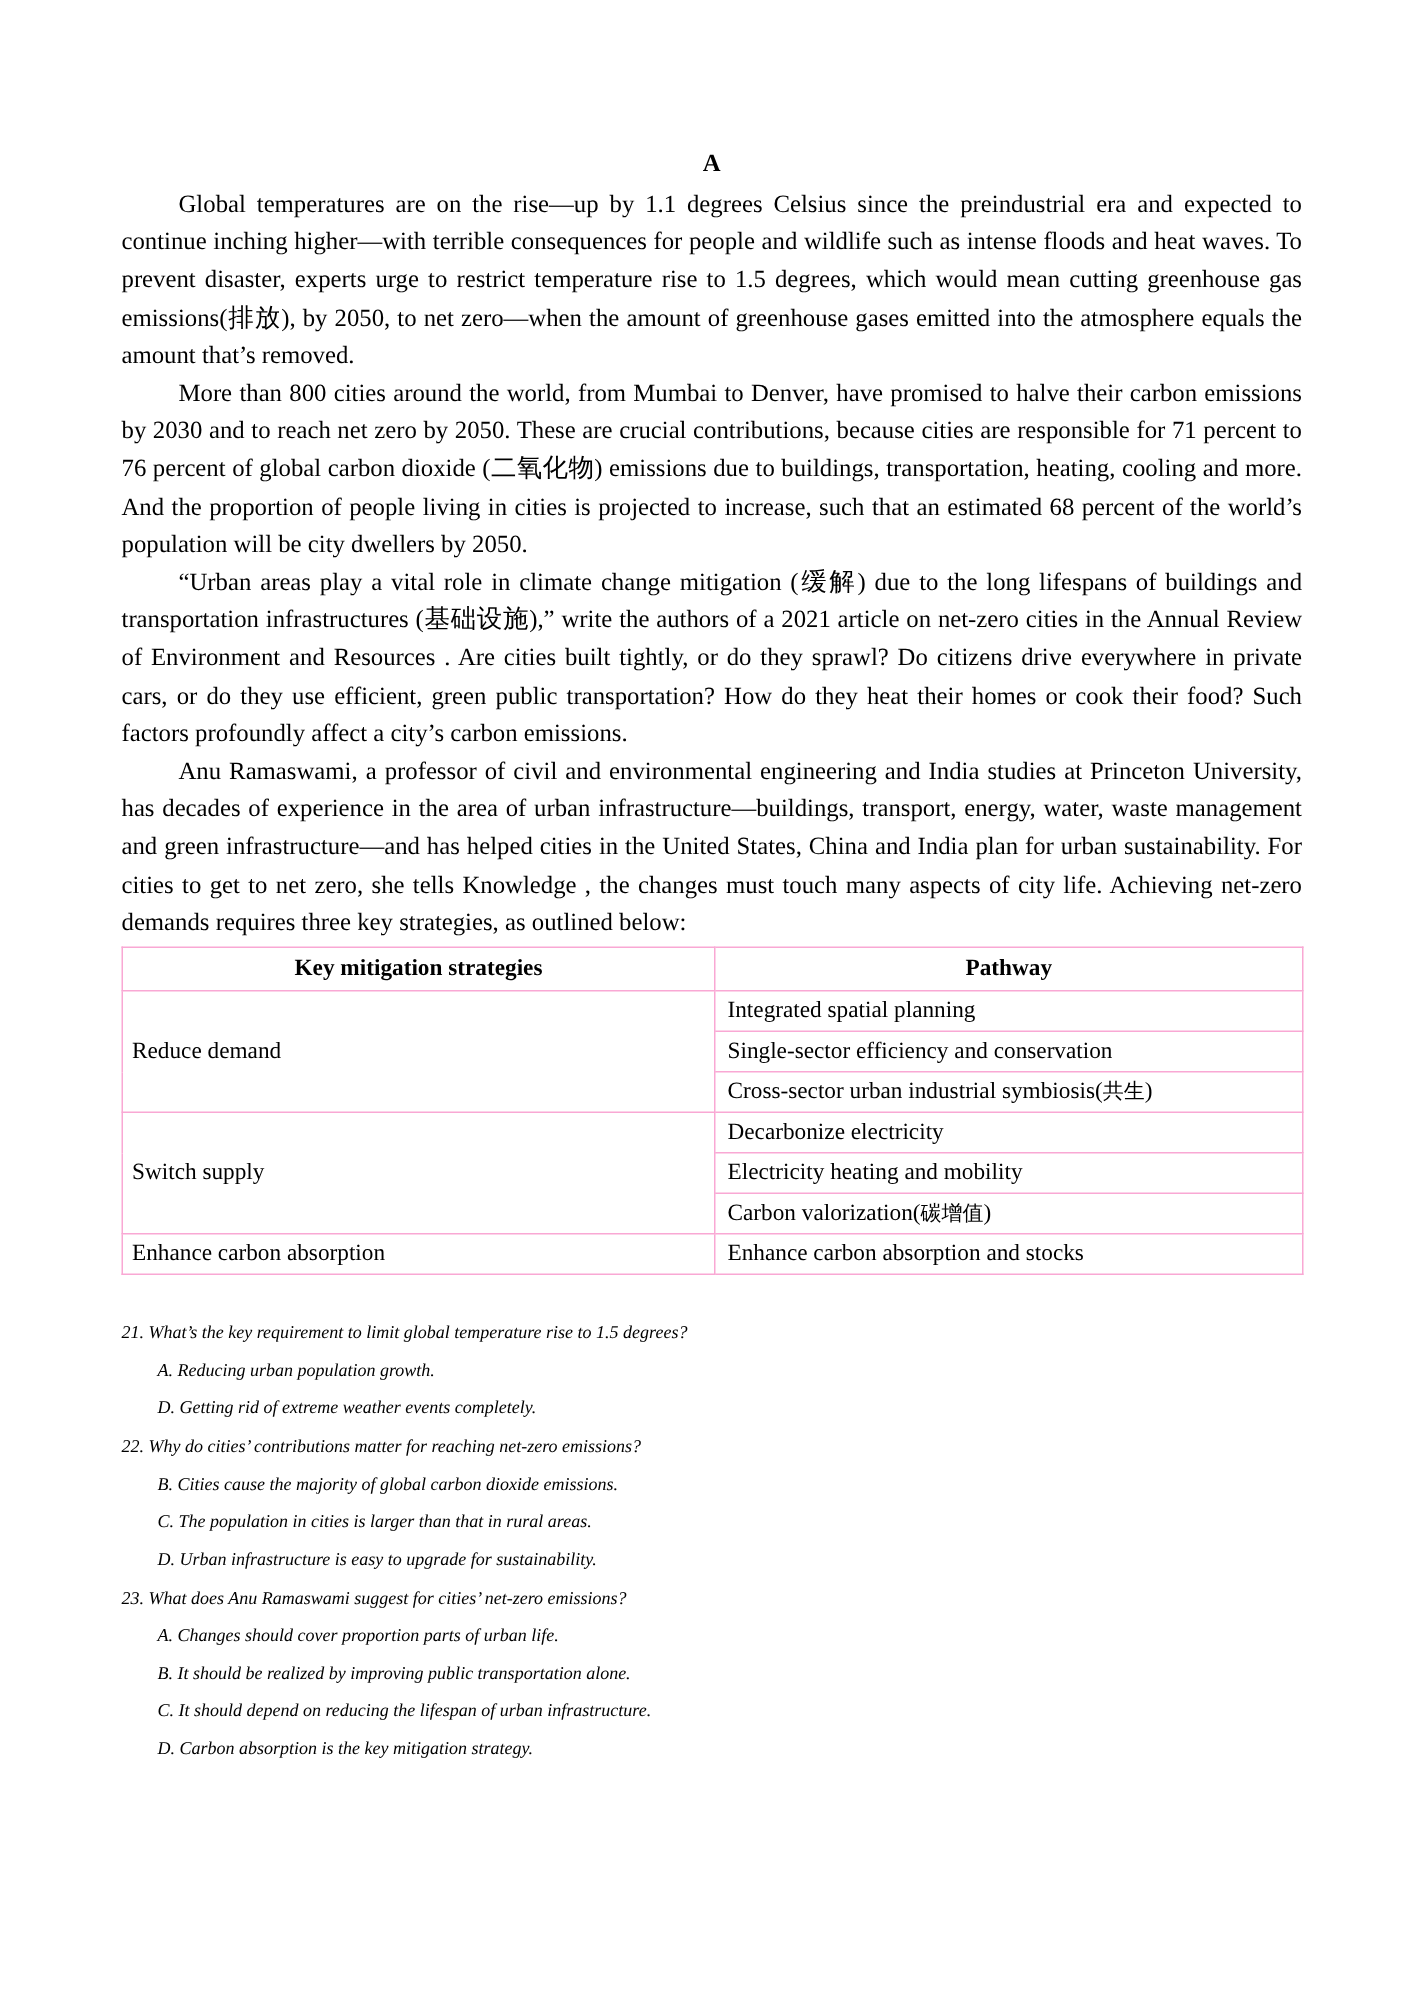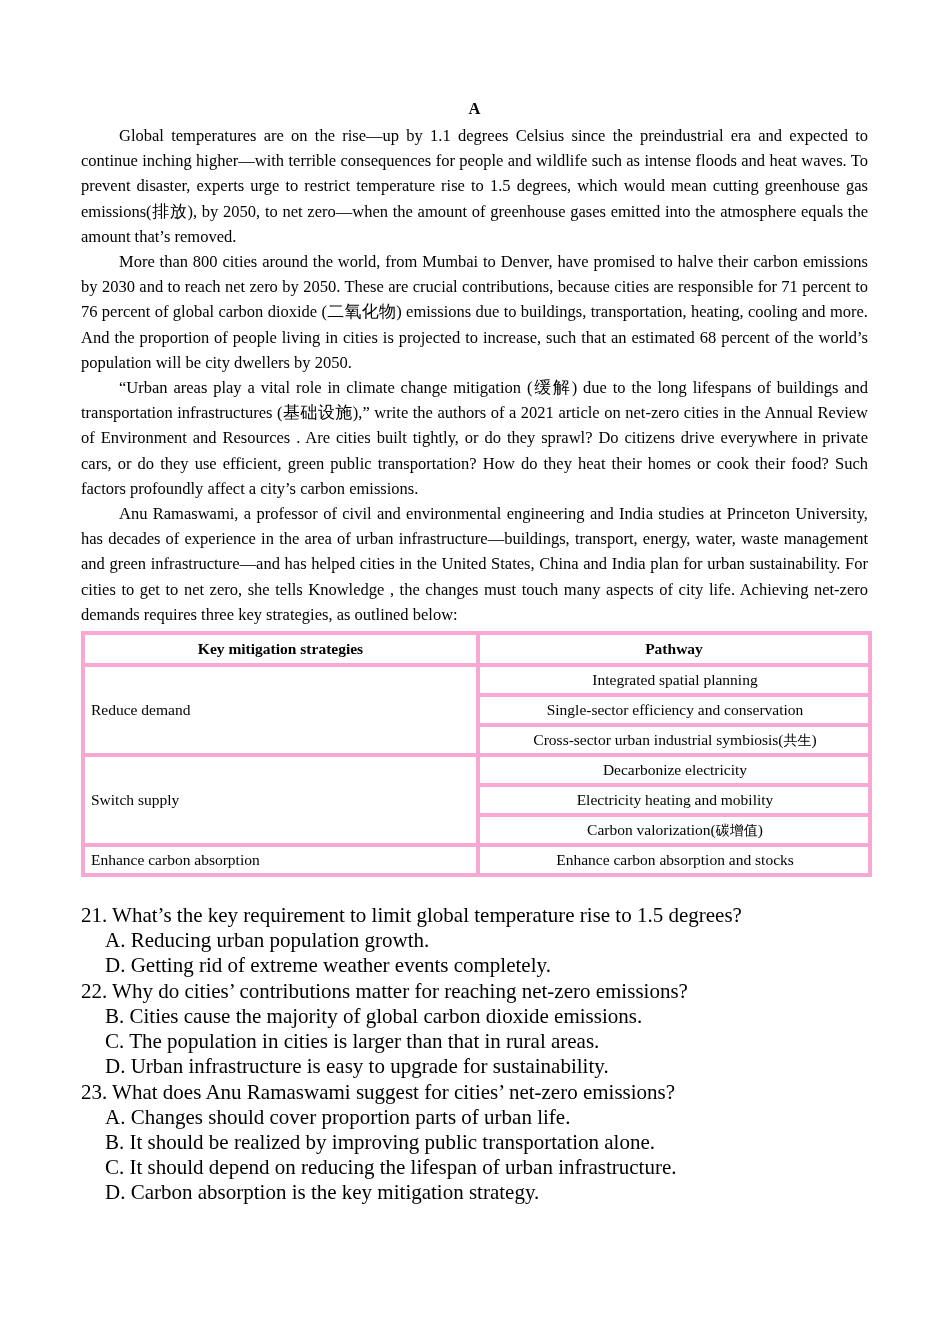--- a/index.html
+++ b/index.html
@@ -61,50 +61,51 @@
   }
   table.strategies {
     border-collapse: collapse;
     width: 787px;
     table-layout: fixed;
     font-size: 15.5px;
     font-family: "Liberation Serif", "DejaVu Serif", serif;
   }
   table.strategies td,
   table.strategies th {
-    border: 4px solid #f9a8d4;
+    border: 1px solid #f9a8d4;
     padding: 3px 6px;
     vertical-align: middle;
     line-height: 20px;
   }
   table.strategies th {
     font-weight: bold;
     text-align: center;
     height: 22px;
   }
   table.strategies td.cat {
   }
   table.strategies td.path {
-    text-align: center;
+    text-align: left;
     padding-left: 8px;
     height: 20px;
     margin-left: 29px;
   }
   table.strategies col.c1 { width: 395px; }
   table.strategies col.c2 { width: 392px; }
   .cnsm {
     font-family: "DejaVu Sans", "Liberation Sans", sans-serif;
     font-size: 14px;
   }
 
   
   .questions {
     margin-top: 26px;
-    font-size: 21px;
+    font-size: 12px;
     line-height: 25px;
+    font-style: italic;
   }
   .q-block {
     margin: 0 0 1px 0;
   }
   .q-stem {
     margin: 0;
     padding: 0;
     white-space: nowrap;
   }
   .q-opt {

